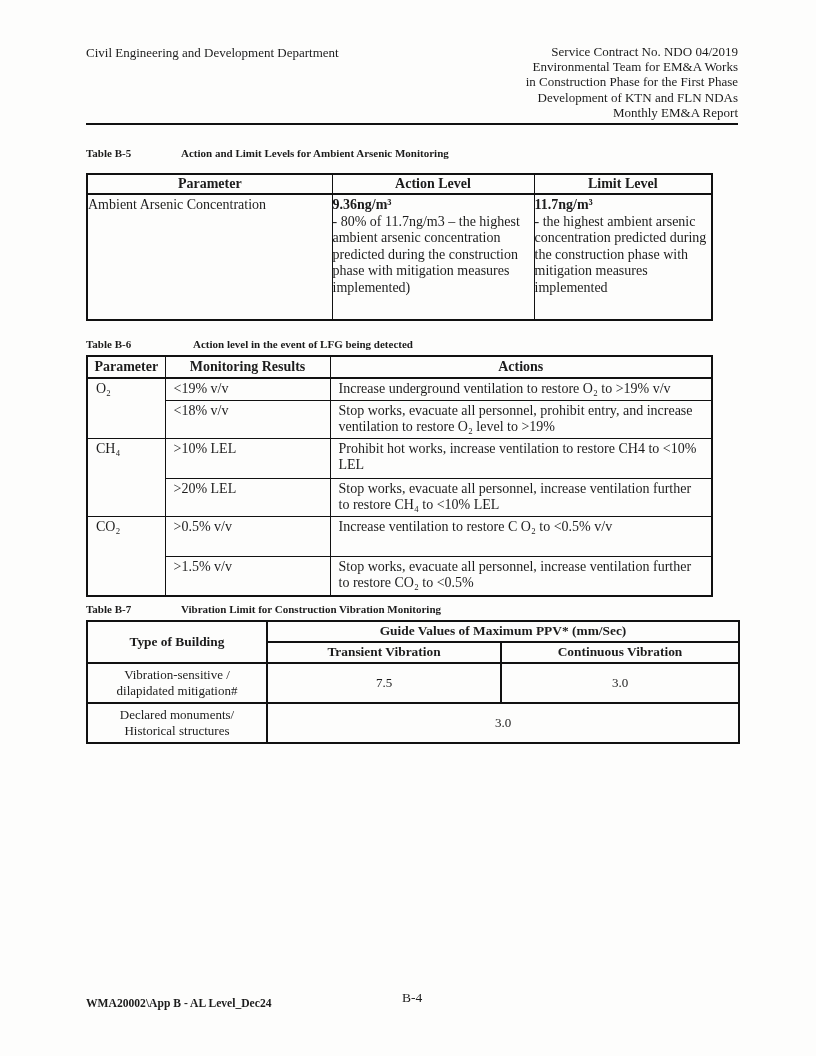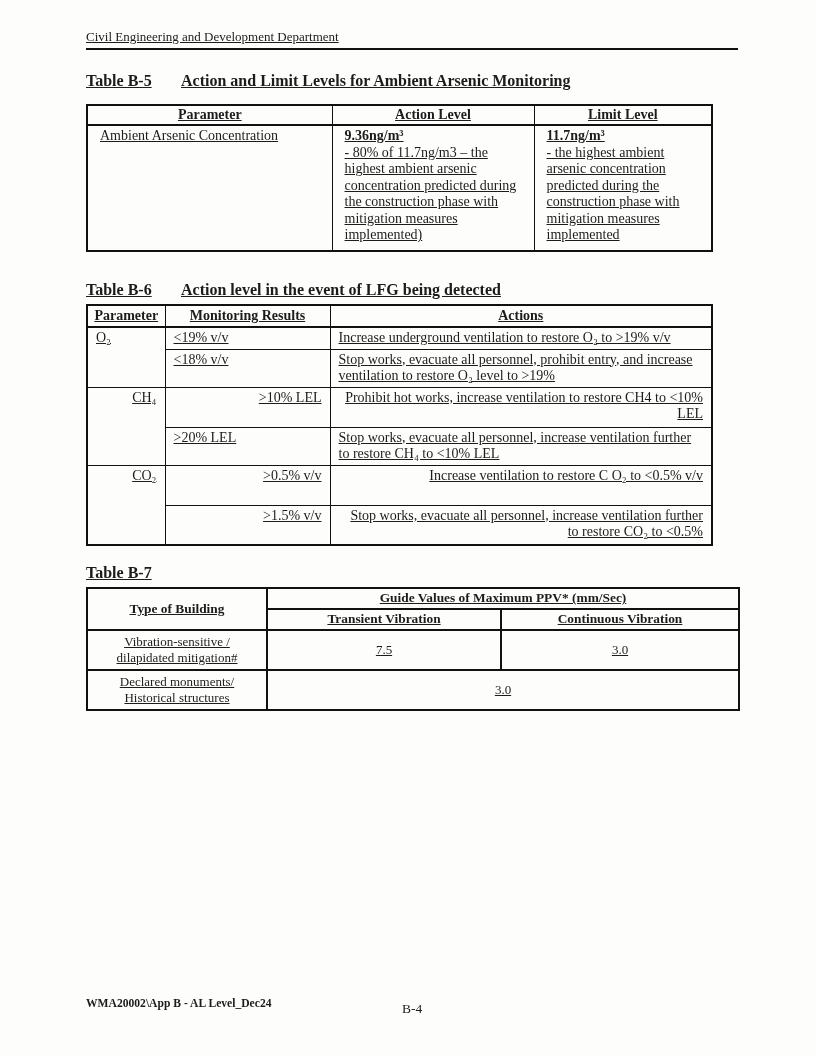--- a/index.html
+++ b/index.html
@@ -1,71 +1,78 @@
 <!DOCTYPE html>
 <html><head>
 <meta charset="utf-8">
 <style>
   html,body{margin:0;padding:0;background:#ffffff;}
   .page{
     width:816px;height:1056px;position:relative;background:#fdfdfc;
     font-family:"Liberation Serif","DejaVu Serif",serif;color:#1c1c1c;
     overflow:hidden;
   }
-  .content{position:absolute;left:86px;top:28px;width:652px;text-decoration:underline;}
+  .content{position:absolute;left:86px;top:44px;width:652px;}
   .header{display:flex;justify-content:space-between;align-items:flex-start;}
   .hleft{font-size:13px;white-space:nowrap;padding-top:1px;}
   .hright{text-align:right;font-size:13px;line-height:15.2px;}
   .rule{border-bottom:2px solid #111;margin-top:3px;}
 
-  .tbl-title{display:flex;font-weight:bold;font-size:16px;}
+  .tbl-title{display:flex;font-weight:bold;font-size:11px;}
   .tbl-title .t-label{width:95px;flex-shrink:0;}
   .title-b5{margin-top:22px;}
-  .title-b6{margin-top:29px;}
-  .title-b7{margin-top:18px;}
+  .title-b6{margin-top:17px;gap:12px;}
+  .title-b7{margin-top:6px;}
 
   table{border-collapse:collapse;table-layout:fixed;}
   th,td{padding:1px 6px;font-size:14px;line-height:16.5px;}
   th{font-weight:bold;text-align:center;}
 
   
   .tb5{width:625px;margin-top:14px;border:2px solid #111;}
   .tb5 th,.tb5 td{border:1px solid #111;}
   .tb5 tr.hdr th{border-bottom:2px solid #111;height:18px;padding:0 4px;}
-  .tb5 td{vertical-align:top;height:120px;padding:2px 12px;}
+  .tb5 td{vertical-align:top;height:120px;padding:2px 0;}
   .bold{font-weight:bold;}
 
   
   .tb6{width:625px;margin-top:5px;border:2px solid #111;}
   .tb6 th,.tb6 td{border:1px solid #111;}
   .tb6 tr.hdr th{border-bottom:2px solid #111;height:20px;padding:0 4px;}
   .tb6 td{vertical-align:top;padding:2px 8px;}
   .tb6 td.param{vertical-align:top;}
   .r-s{height:22px;}   
   .r-m{height:34px;margin-left:16px;}   
-  .r-l{height:40px;text-align:right;}   
+  .r-l{height:40px;}   
 
   
   .tb7{width:652px;margin-top:5px;border:2px solid #f97316;}
   .tb7 th,.tb7 td{border:2px solid #111;text-align:center;}
   .tb7 th{font-size:13.4px;height:19px;padding:0 4px;}
   .tb7 td{font-size:13px;vertical-align:middle;height:36px;padding:1px 6px;line-height:16px;}
 
   .footer{position:absolute;left:86px;top:990px;width:652px;height:20px;}
   .footer .fleft{position:absolute;left:0;top:7px;font-weight:bold;font-size:11.6px;}
-  .footer .fpage{position:absolute;left:0;top:11px;width:100%;text-align:center;font-size:13.5px;}
+  .footer .fpage{position:absolute;left:0;top:0;width:100%;text-align:center;font-size:13.5px;}
 </style>
 </head>
 <body>
 
 <div class="page">
   <div class="content">
 
     <div class="header">
       <div class="hleft">Civil Engineering and Development Department</div>
+      <div class="hright">
+        <div>Service Contract No. NDO 04/2019</div>
+        <div>Environmental Team for EM&amp;A Works</div>
+        <div>in Construction Phase for the First Phase</div>
+        <div>Development of KTN and FLN NDAs</div>
+        <div>Monthly EM&amp;A Report</div>
+      </div>
     </div>
     <div class="rule"></div>
 
     <div class="tbl-title title-b5">
       <span class="t-label">Table B-5</span>
       <span>Action and Limit Levels for Ambient Arsenic Monitoring</span>
     </div>
     <table class="tb5">
       <colgroup>
           <col style="width:245px">
@@ -133,20 +140,21 @@
       </tr>
       <tr class="r-l">
         <td>&gt;1.5% v/v</td>
         <td>Stop works, evacuate all personnel, increase ventilation further to restore CO₂ to &lt;0.5%</td>
       </tr>
     </tbody>
       </table>
 
     <div class="tbl-title title-b7">
       <span class="t-label">Table B-7</span>
+      <span>Vibration Limit for Construction Vibration Monitoring</span>
     </div>
     <table class="tb7">
       <colgroup>
           <col style="width:180px">
           <col style="width:234px">
           <col style="width:238px">
         </colgroup>
       <tbody>
           <tr>
         <th rowspan="2">Type of Building</th>

